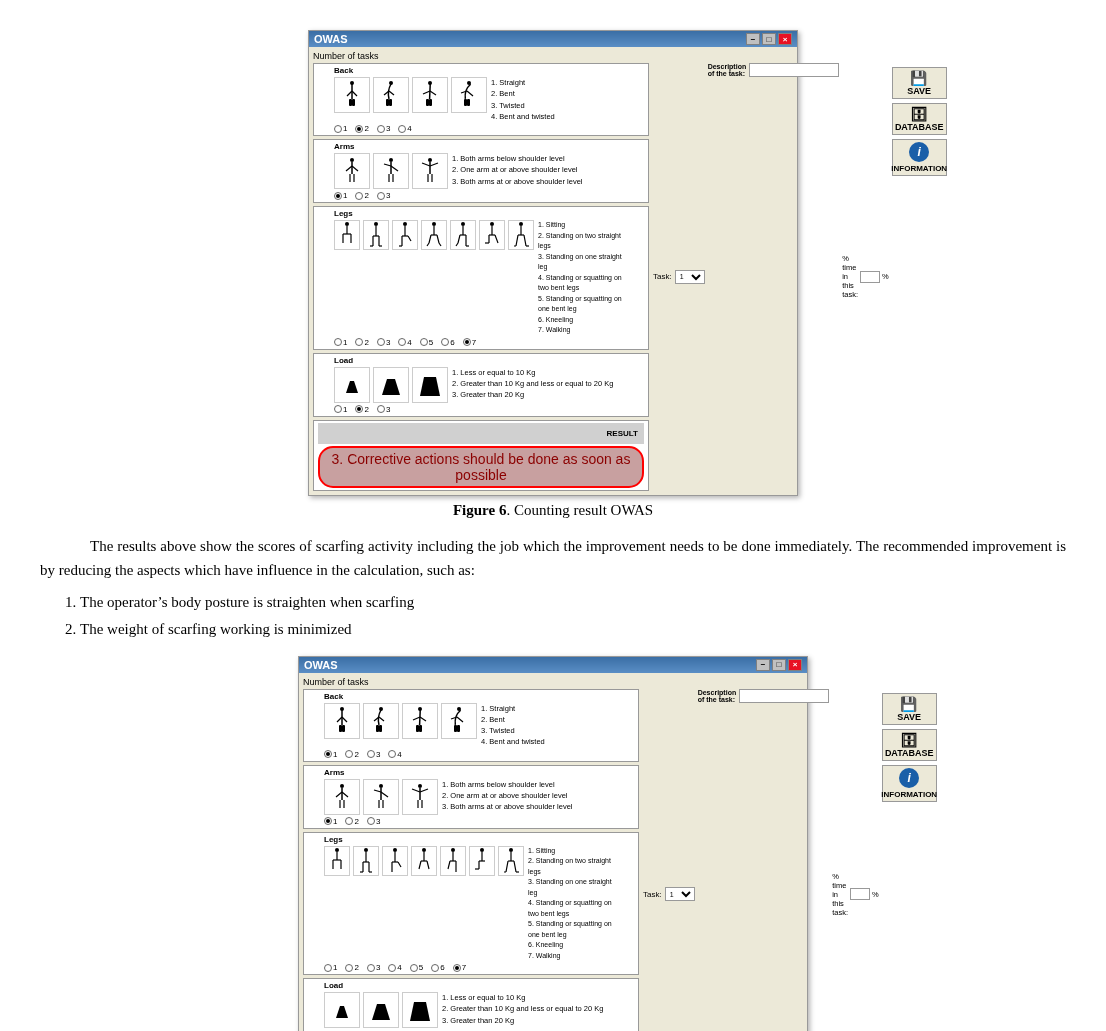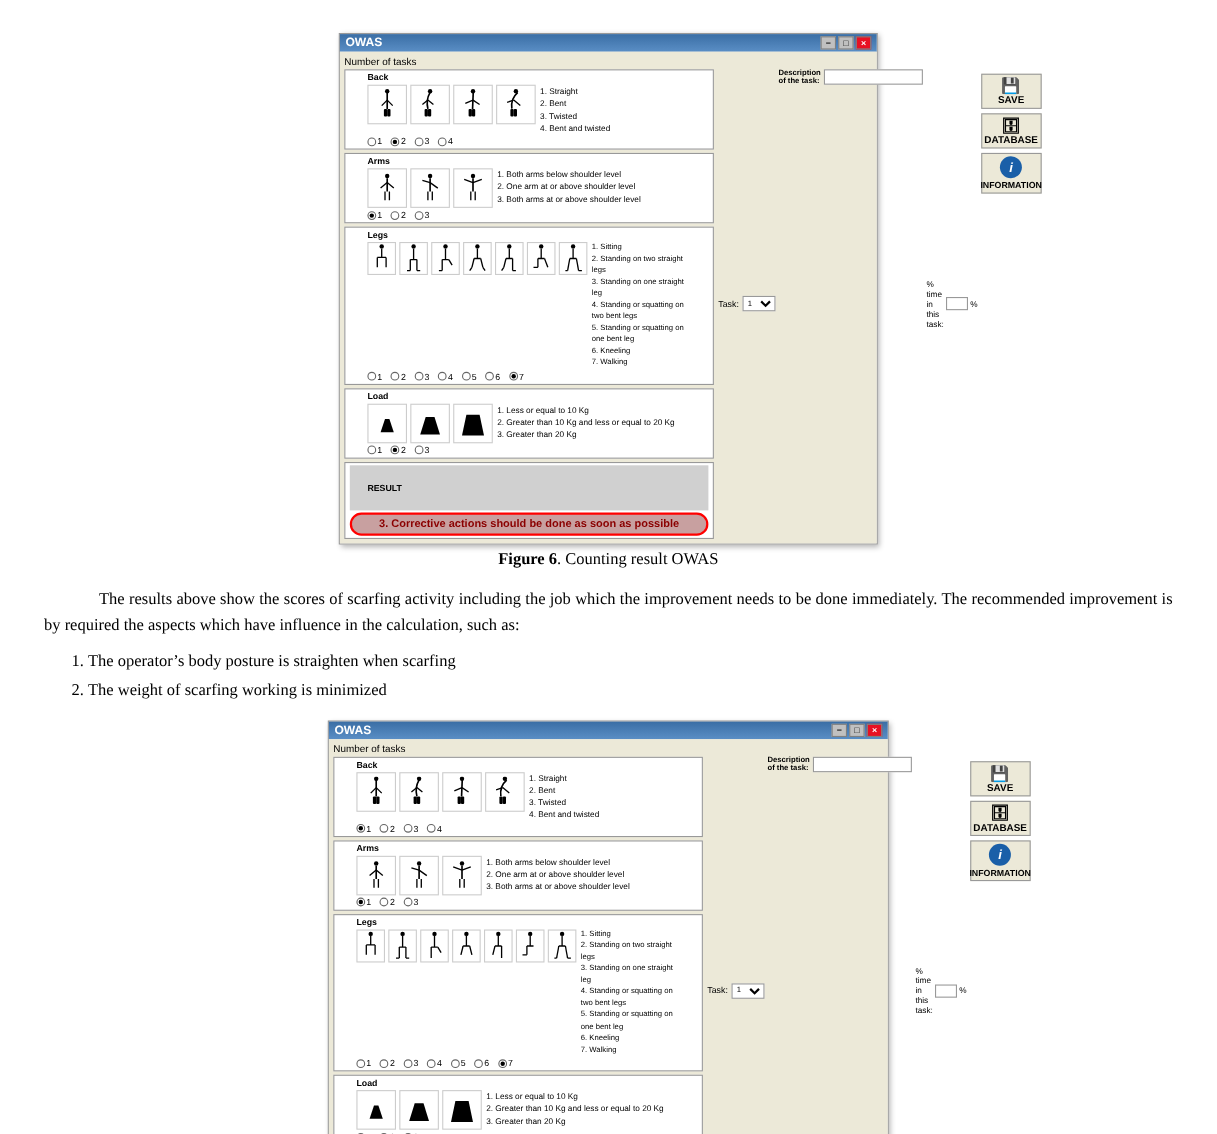--- a/index.html
+++ b/index.html
@@ -244,33 +244,33 @@
     .owas-result-section {
       border: 1px solid #999;
       background: #fff;
       padding: 2px 4px;
       margin-top: 3px;
     }
 
     .owas-result-title {
       font-size: 8px;
       font-weight: bold;
-      text-align: left;
+      text-align: right;
       background: #d0d0d0;
-      padding: 16px;
+      padding: 6px;
       margin-bottom: 2px;
     }
 
     .owas-result-box {
       background: #c8a0a0;
       border: 2px solid red;
       border-radius: 15px;
       padding: 3px 6px;
-      font-size: 10px;
-      font-weight: bold;
+      font-size: 14px;
+      font-weight: normal;
       color: #8b0000;
       text-align: center;
     }
 
     .owas-result-box.green {
       background: #90ee90;
       border: 2px solid #006400;
       color: #006400;
     }
 
@@ -674,21 +674,21 @@
       </div>
     </div>
   </div>
 
   <div class="figure-caption">
     <span class="bold-part">Figure 6</span><span>. Counting result OWAS</span>
   </div>
 </div>
 
 <div class="text-section">
-  <p>The results above show the scores of scarfing activity including the job which the improvement needs to be done immediately. The recommended improvement is by required the aspects which have influence in the calculation, such as:</p>
+  <p>The results above show the scores of scarfing activity including the job which the improvement needs to be done immediately. The recommended improvement is by reducing the aspects which have influence in the calculation, such as:</p>
   <ol>
     <li>The operator’s body posture is straighten when scarfing</li>
     <li>The weight of scarfing working is minimized</li>
   </ol>
 </div>
 
 <div class="figure-container">
   <div class="owas-window small">
 
     <div class="owas-titlebar">

